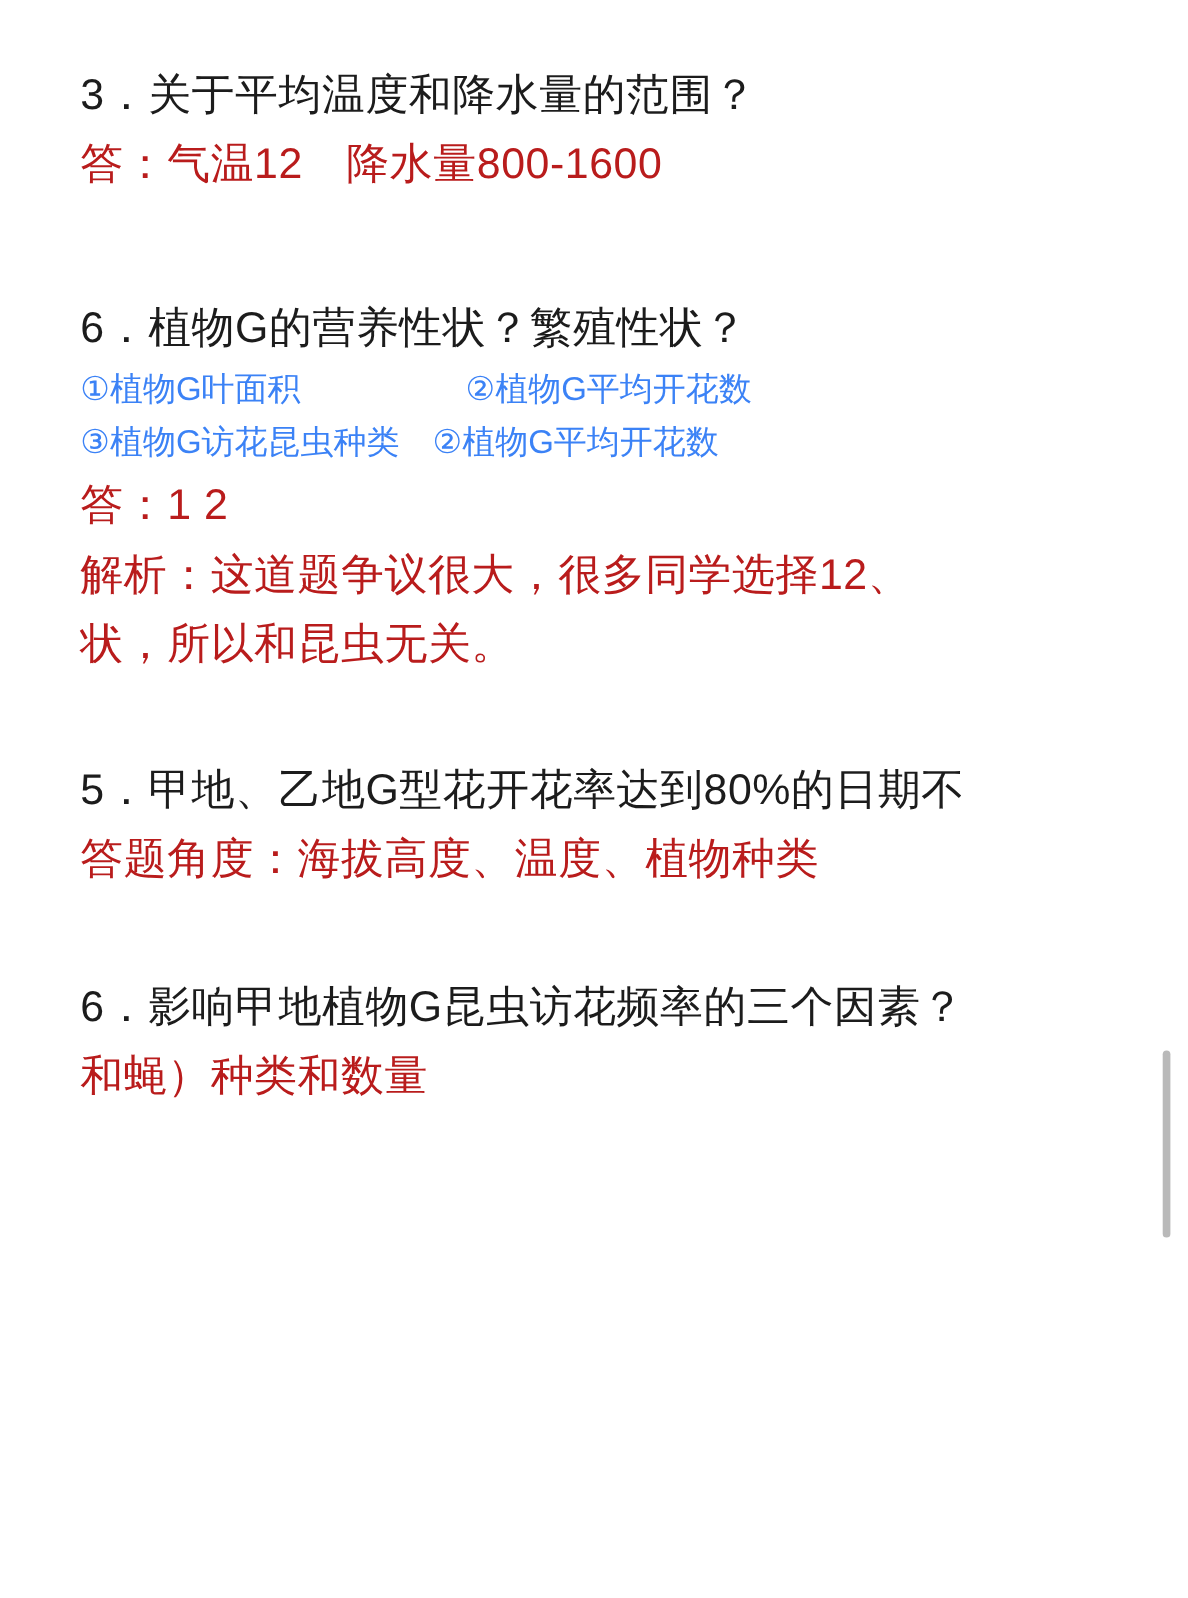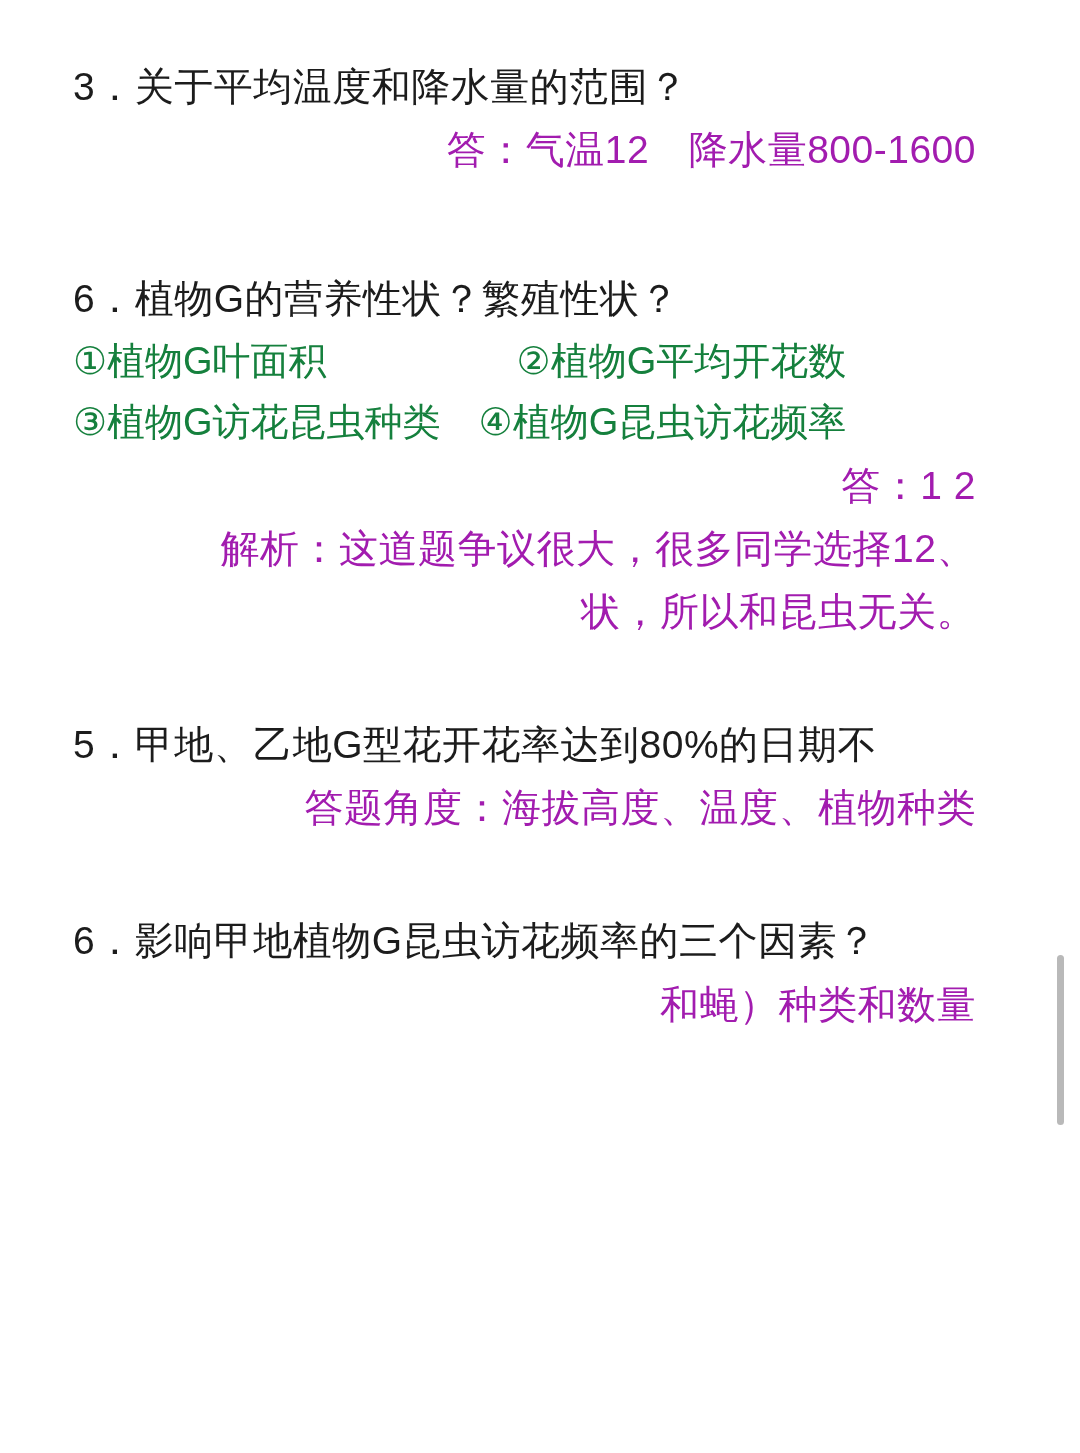--- a/index.html
+++ b/index.html
@@ -27,30 +27,29 @@
   .line {
     font-size: 39px;
     line-height: 1.62;
     letter-spacing: 0.5px;
     white-space: pre-wrap;
   }
   .q-line {
     color: #1c1c1c;
   }
   .a-line {
-    color: #a21caf;
-    text-align: right;
+    color: #b91c1c;
   }
   .spacer-lg { height: 86px; }
   .spacer-md { height: 70px; }
 
   .indent-options {
-    font-size: 38px;
+    font-size: 30px;
     line-height: 1.62;
-    color: #15803d;
+    color: #3b82f6;
     white-space: pre-wrap;
   }
 
   .scrollbar {
     position: absolute;
     right: 12px;
     top: 955px;
     width: 7px;
     height: 170px;
     background: #b9b9b9;
@@ -65,21 +64,21 @@
   <div class="q-block">
     <div class="line q-line">3．关于平均温度和降水量的范围？</div>
     <div class="line a-line">答：气温12　降水量800-1600</div>
   </div>
 
   <div class="spacer-lg"></div>
 
   <div class="q-block">
     <div class="line q-line">6．植物G的营养性状？繁殖性状？</div>
     <div class="indent-options">①植物G叶面积　　　　　②植物G平均开花数</div>
-    <div class="indent-options">③植物G访花昆虫种类　④植物G昆虫访花频率</div>
+    <div class="indent-options">③植物G访花昆虫种类　②植物G平均开花数</div>
     <div class="line a-line">答：1 2</div>
     <div class="line a-line">解析：这道题争议很大，很多同学选择12、</div>
     <div class="line a-line">状，所以和昆虫无关。</div>
   </div>
 
   <div class="spacer-md"></div>
 
   <div class="q-block">
     <div class="line q-line">5．甲地、乙地G型花开花率达到80%的日期不</div>
     <div class="line a-line">答题角度：海拔高度、温度、植物种类</div>

